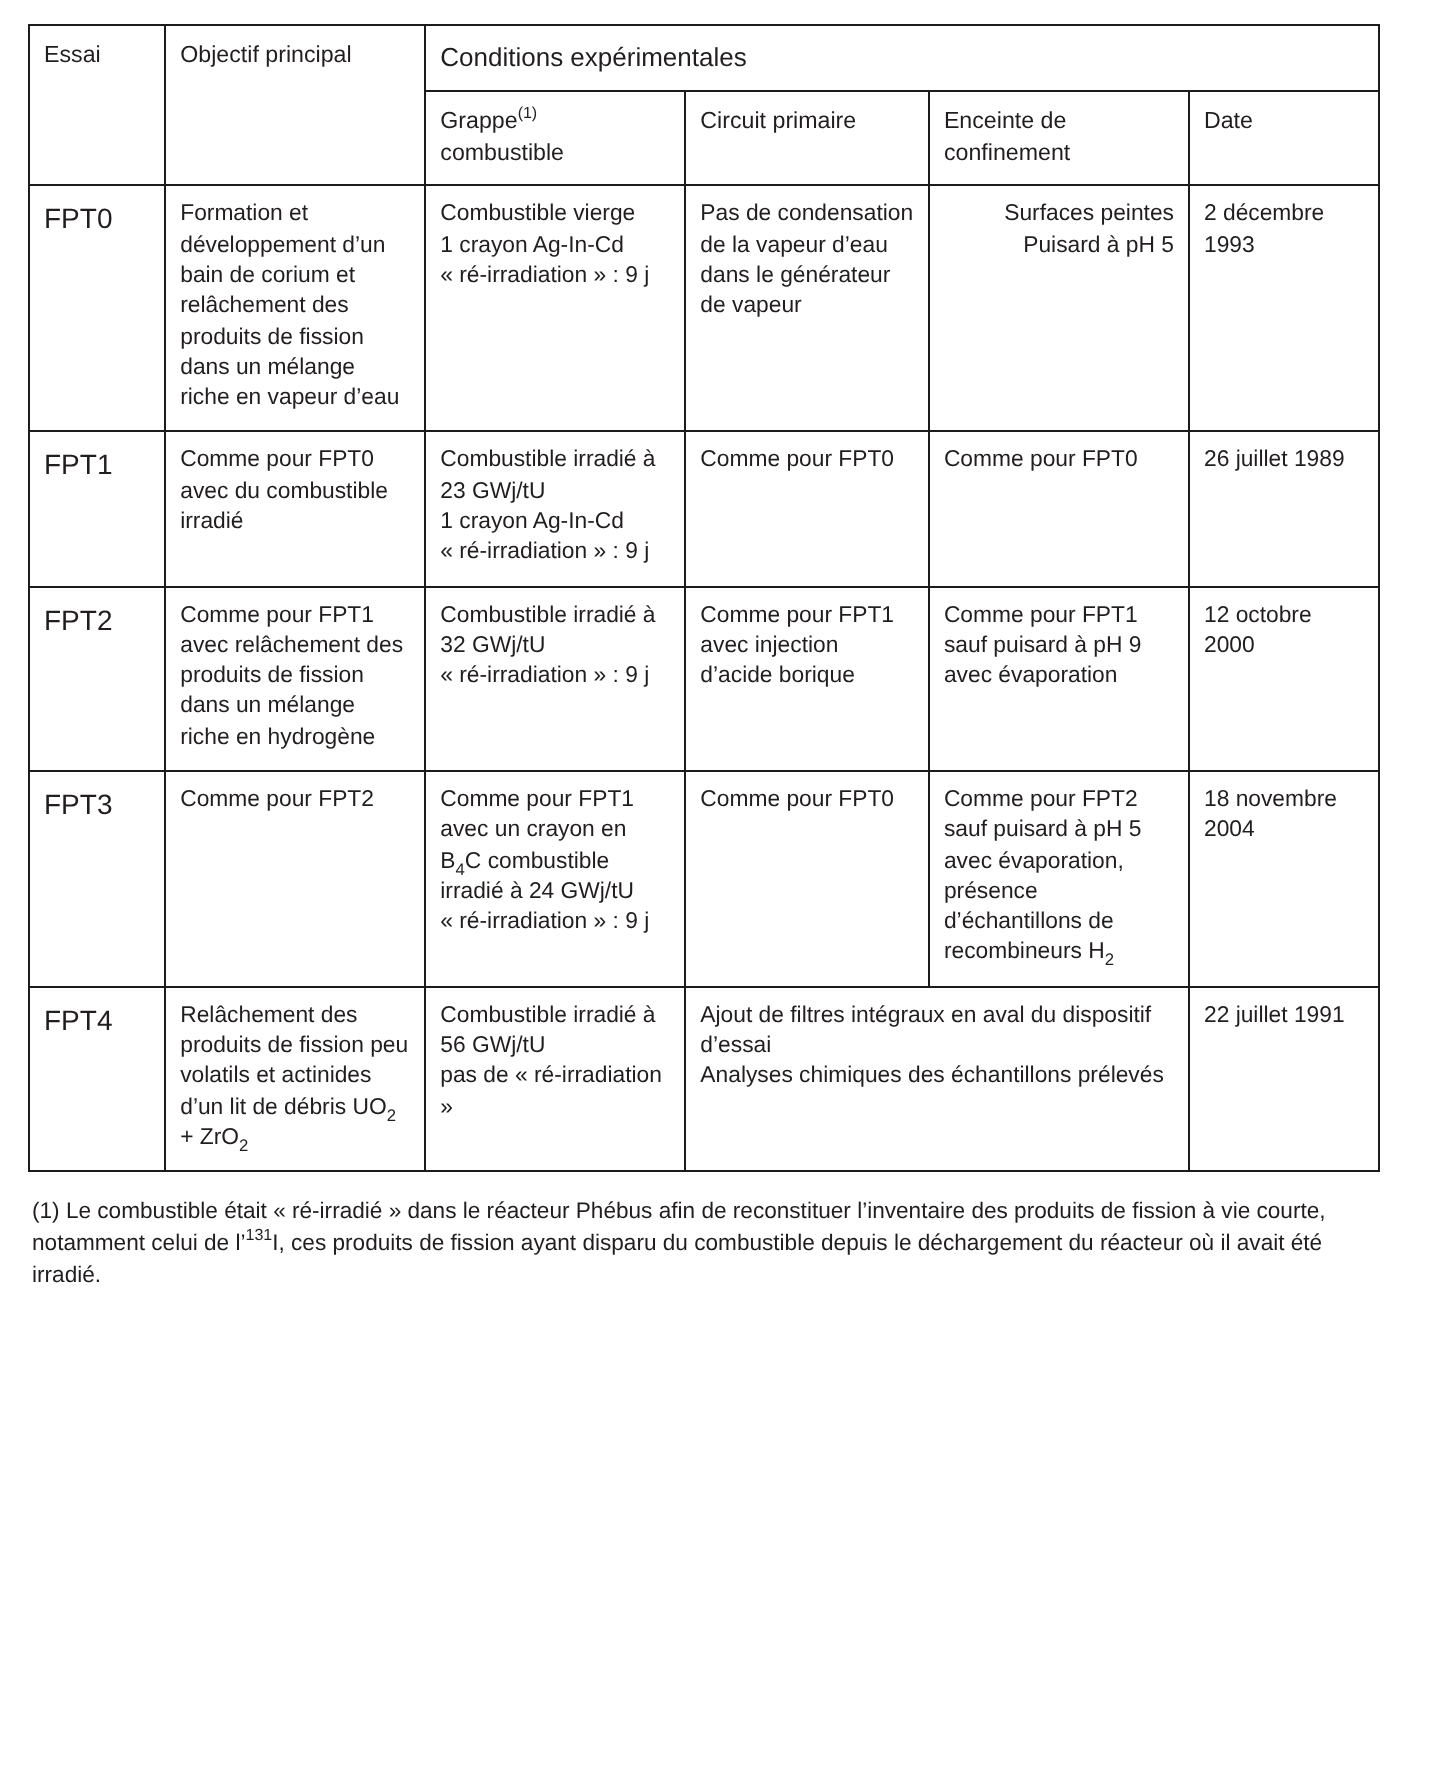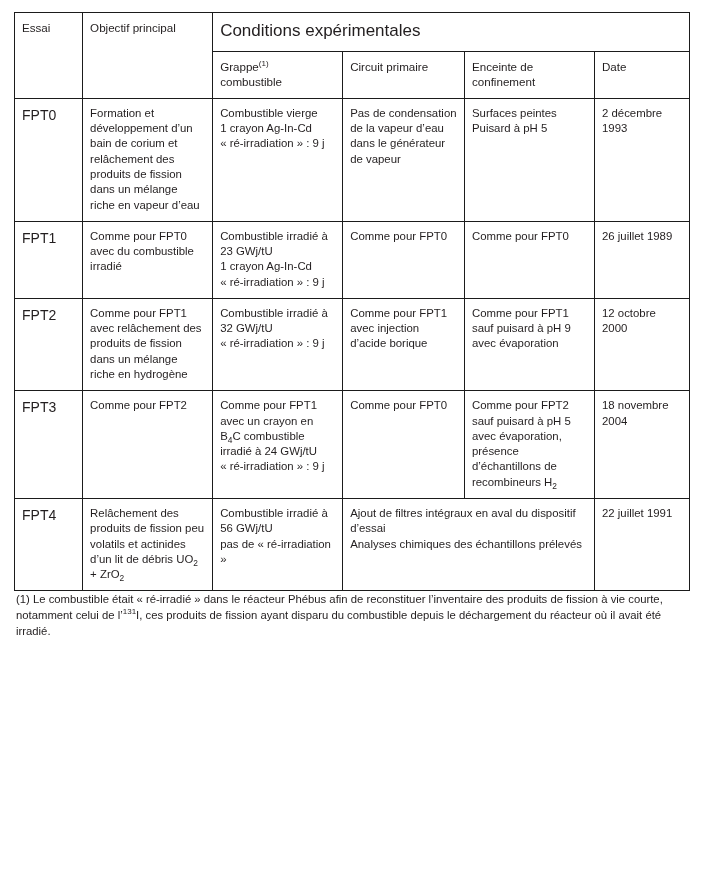--- a/index.html
+++ b/index.html
@@ -46,21 +46,21 @@
   .hdr-cell {
     text-align: center;
     font-weight: bold;
     vertical-align: middle;
     font-size: 11.6px;
     padding: 8px 5px;
   }
   .hdr-group {
     text-align: center;
     font-weight: bold;
-    font-size: 17px;
+    font-size: 13px;
     padding: 9px 5px;
   }
   .col-essai { width: 66px; }
   .col-obj { width: 126px; }
   .col-grappe { width: 126px; }
   .col-circ { width: 118px; }
   .col-enc { width: 126px; }
   .col-date { width: 92px; }
 
   td.essai {
@@ -73,21 +73,21 @@
     line-height: 0;
   }
   .sub {
     font-size: 8.4px;
     vertical-align: sub;
     line-height: 0;
   }
   .footnote {
     font-size: 11.3px;
     line-height: 1.42;
-    margin-top: 0;
+    margin-top: 12px;
     margin-left: 2px;
     width: 678px;
     color: #221e1f;
   }
 </style>
 </head>
 <body>
 
 <div class="page">
 
@@ -122,21 +122,21 @@
     </thead>
     <tbody>
 
       <tr>
         <td class="essai">FPT0</td>
         <td class="rowcell">Formation et développement d’un bain de corium et relâchement des produits de fission dans un mélange riche en vapeur d’eau</td>
         <td class="rowcell" style="white-space: pre-line;">Combustible vierge
 1 crayon Ag-In-Cd
 « ré-irradiation » : 9 j</td>
         <td class="rowcell">Pas de condensation de la vapeur d’eau dans le générateur de vapeur</td>
-        <td class="rowcell" style="white-space: pre-line;">Surfaces peintes
+        <td class="rowcell" style="white-space: pre-line; text-align: right;">Surfaces peintes
 Puisard à pH 5</td>
         <td class="rowcell">2 décembre 1993</td>
       </tr>
 
       <tr>
         <td class="essai">FPT1</td>
         <td class="rowcell">Comme pour FPT0 avec du combustible irradié</td>
         <td class="rowcell" style="white-space: pre-line;">Combustible irradié à 23 GWj/tU
 1 crayon Ag-In-Cd
 « ré-irradiation » : 9 j</td>

